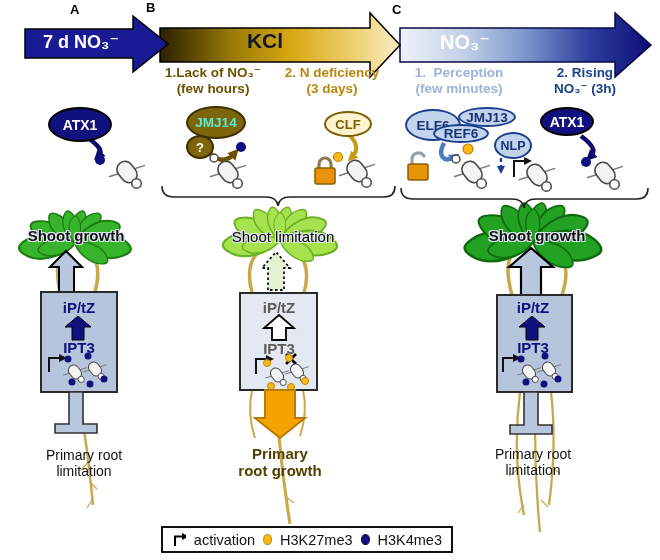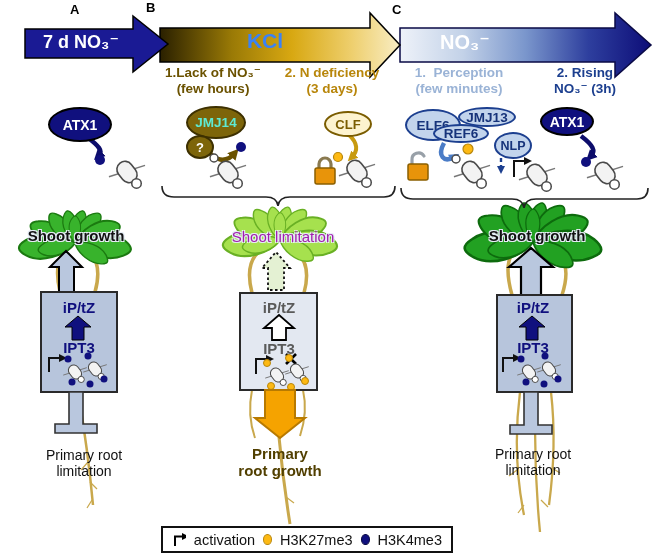--- a/index.html
+++ b/index.html
@@ -250,21 +250,21 @@
     <circle cx="586" cy="162" r="5" fill="#10107e"></circle>
     <use href="#nuc" transform="translate(605,173) scale(0.95)"></use>
   </g>
 </svg>
 
 <div class="abs panel-letter" style="left:70px;top:2px;width:20px;">A</div>
 <div class="abs panel-letter" style="left:146px;top:0px;width:20px;">B</div>
 <div class="abs panel-letter" style="left:392px;top:2px;width:20px;">C</div>
 
 <div class="abs ctr tl-label" style="left:25px;top:31px;width:112px;font-size:18px;">7 d NO₃⁻</div>
-<div class="abs ctr tl-label" style="left:175px;top:29px;width:180px;font-size:21px;color:#3b82f6;">KCl</div>
+<div class="abs ctr tl-label" style="left:175px;top:29px;width:180px;font-size:21px;color:#0f172a;">KCl</div>
 <div class="abs ctr tl-label" style="left:400px;top:30px;width:130px;font-size:20px;">NO₃⁻</div>
 
 <div class="abs ctr phase" style="left:150px;top:65px;width:126px;color:#6b5200;">
   <div>1.Lack of NO₃⁻</div>
   <div>(few hours)</div>
 </div>
 <div class="abs ctr phase" style="left:273px;top:65px;width:118px;color:#b8860b;">
   <div>2. N deficiency</div>
   <div>(3 days)</div>
 </div>
@@ -281,21 +281,21 @@
 <div class="abs oval" style="left:186px;top:106px;width:60px;height:33px;background:#7d650a;border:2px solid #3d3000;color:#5eead4;font-size:13.5px;">JMJ14</div>
 <div class="abs oval" style="left:186px;top:135px;width:28px;height:24px;background:#7d650a;border:2px solid #3d3000;color:#fff;font-size:13px;">?</div>
 <div class="abs oval" style="left:324px;top:111px;width:48px;height:26px;background:#fdf3cf;border:2px solid #7a5c00;color:#7a5c00;font-size:13px;">CLF</div>
 <div class="abs oval" style="left:405px;top:109px;width:56px;height:32px;background:#c2d4ec;border:2px solid #1c3f8f;color:#16337a;font-size:13.5px;">ELF6</div>
 <div class="abs oval" style="left:458px;top:107px;width:58px;height:20px;background:#c2d4ec;border:2px solid #1c3f8f;color:#16337a;font-size:13.5px;">JMJ13</div>
 <div class="abs oval" style="left:433px;top:124px;width:56px;height:19px;background:#c2d4ec;border:2px solid #1c3f8f;color:#16337a;font-size:13.5px;">REF6</div>
 <div class="abs oval" style="left:494px;top:132px;width:38px;height:27px;background:#c2d4ec;border:2px solid #1c3f8f;color:#16337a;font-size:12.5px;">NLP</div>
 <div class="abs oval" style="left:540px;top:107px;width:54px;height:29px;background:#10107e;border:2px solid #000;color:#fff;font-size:14px;">ATX1</div>
 
 <div class="abs ctr shoot" style="left:14px;top:227px;width:124px;font-weight:bold;">Shoot growth</div>
-<div class="abs ctr shoot" style="left:218px;top:228px;width:130px;font-weight:400;color:#a21caf;">Shoot limitation</div>
+<div class="abs ctr shoot" style="left:218px;top:228px;width:130px;font-weight:400;color:#000000;">Shoot limitation</div>
 <div class="abs ctr shoot" style="left:478px;top:227px;width:118px;font-weight:bold;">Shoot growth</div>
 
 <div class="abs ctr boxtxt" style="left:47px;top:299px;width:64px;color:#10107e;">iP/tZ</div>
 <div class="abs ctr boxtxt" style="left:47px;top:339px;width:64px;color:#10107e;">IPT3</div>
 <div class="abs ctr boxtxt" style="left:247px;top:299px;width:64px;color:#5a5a5a;">iP/tZ</div>
 <div class="abs ctr boxtxt" style="left:247px;top:340px;width:64px;color:#5a5a5a;">IPT3</div>
 <div class="abs ctr boxtxt" style="left:501px;top:299px;width:64px;color:#10107e;">iP/tZ</div>
 <div class="abs ctr boxtxt" style="left:501px;top:339px;width:64px;color:#10107e;">IPT3</div>
 
 <div class="abs ctr rootlab" style="left:28px;top:447px;width:112px;">

